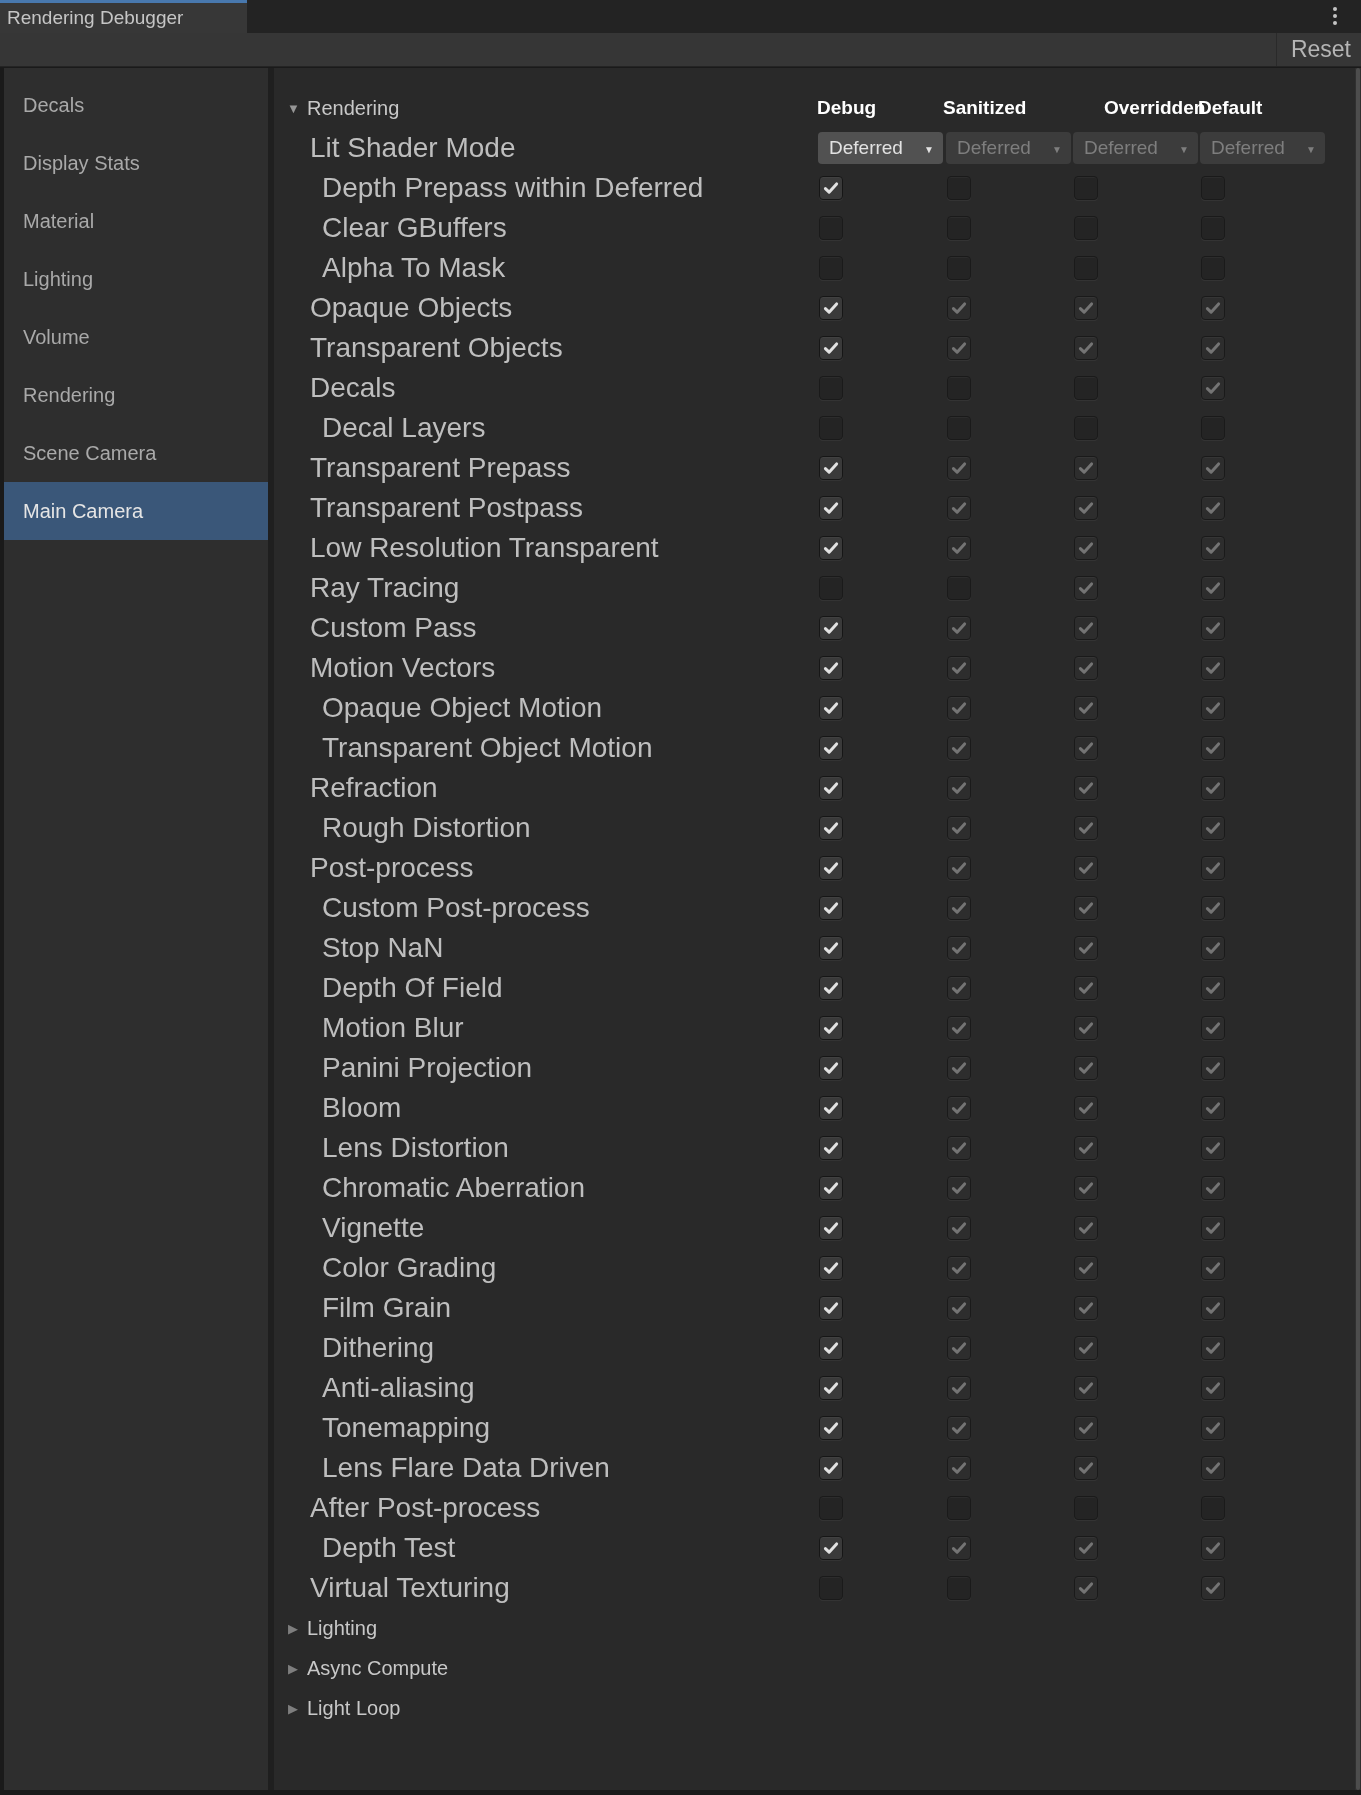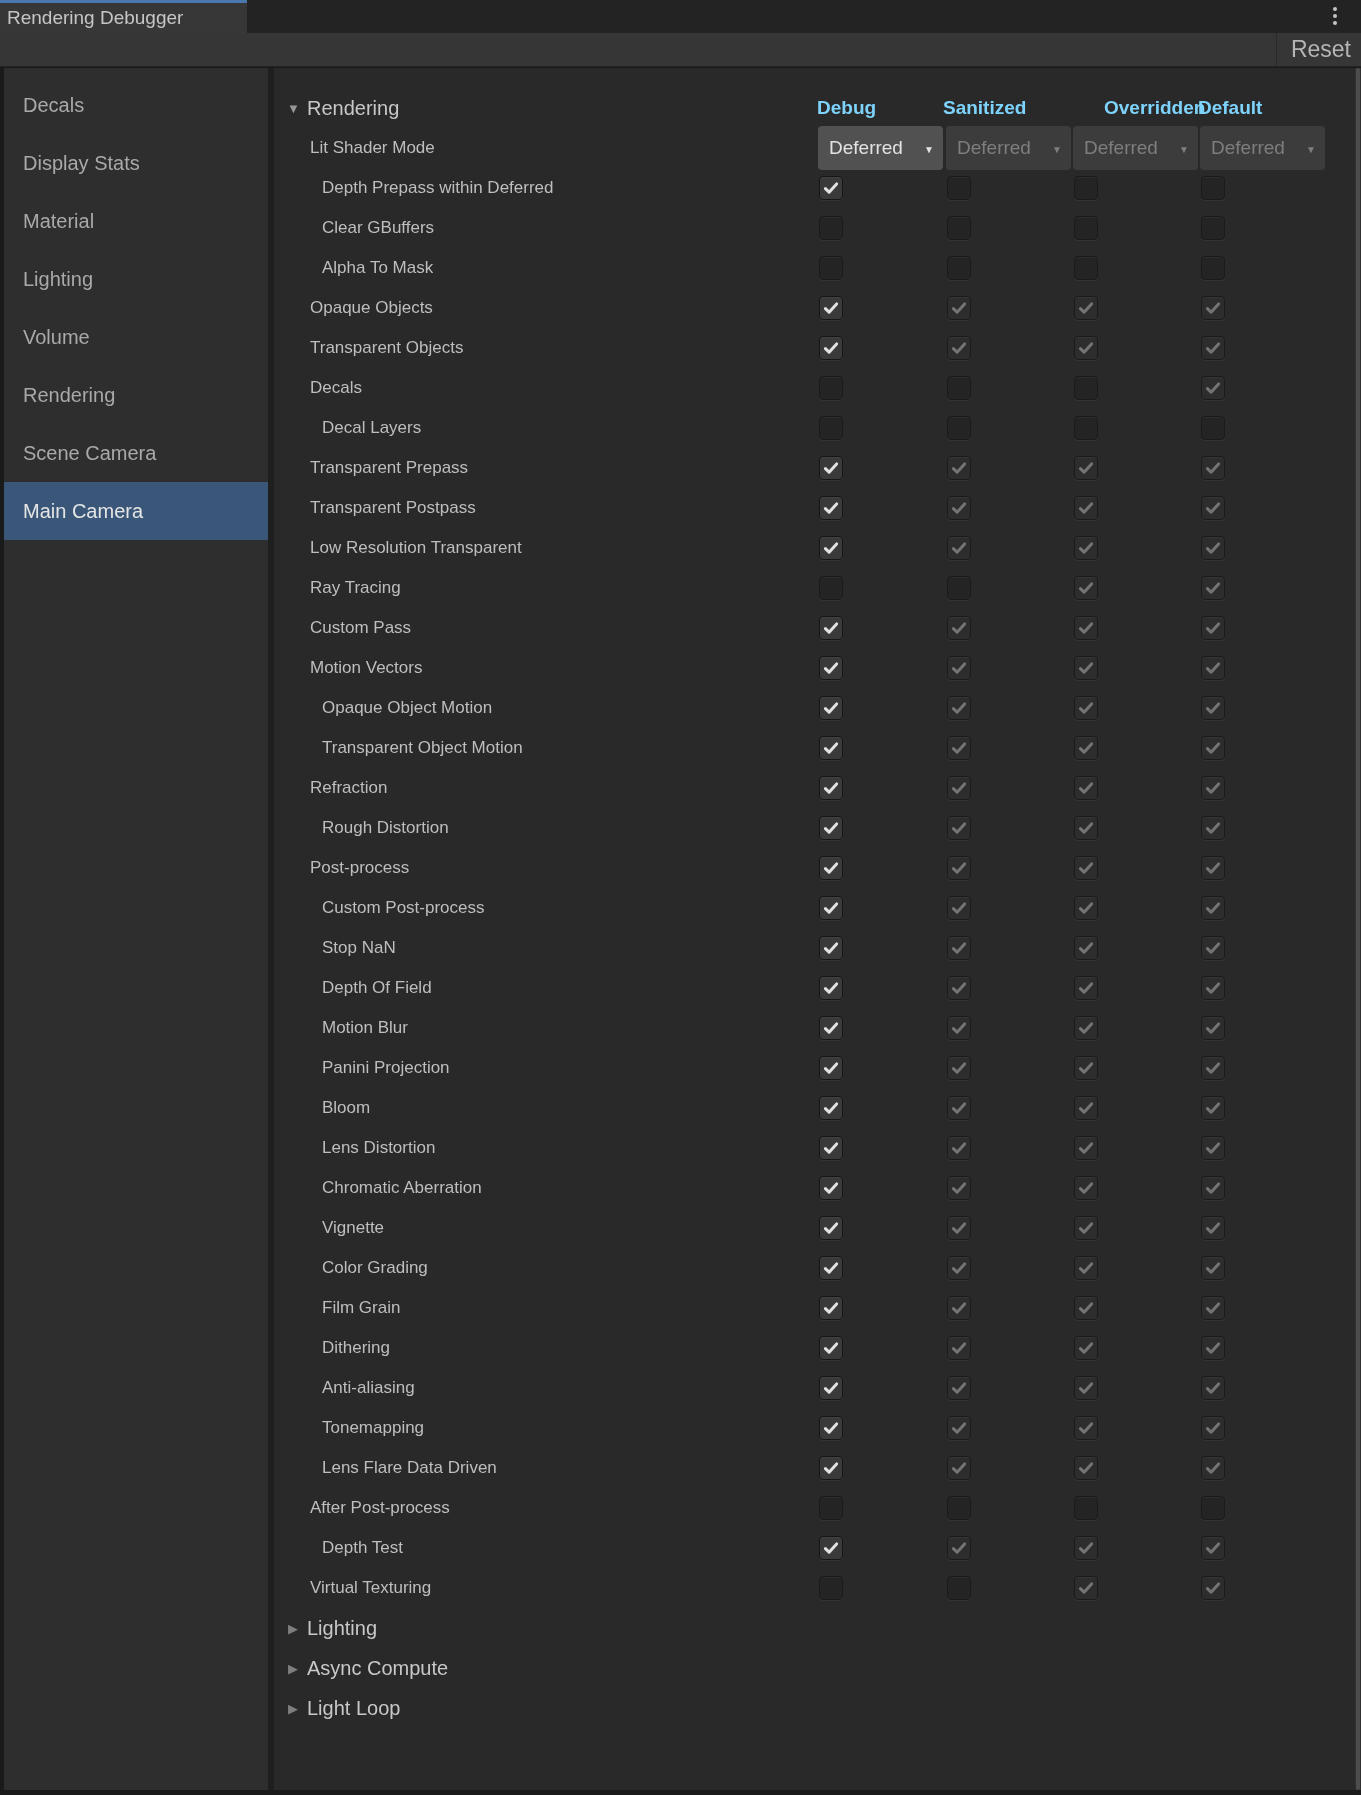--- a/index.html
+++ b/index.html
@@ -34,27 +34,27 @@
   
   .content{position:absolute;left:268px;top:68px;right:0;bottom:5px;background:var(--panel-bg);border-left:6px solid #1F1F1F;}
   .scrollbar{position:absolute;right:0;top:0;bottom:0;width:6px;background:#303030;}
   .scrollbar .thumb{position:absolute;left:1px;right:1px;top:0;bottom:0;border-radius:3px;background:#4D4D4D;}
   .rows{position:absolute;left:0;top:20px;right:10px;}
   .row{height:40px;position:relative;}
   .row > *{position:absolute;top:50%;transform:translateY(-50%);}
   .fold-tri{left:13px;font-size:13px;color:#969696;}
   .fold-tri.closed{left:14px;color:#7E7E7E;}
   .fold-label{left:33px;font-size:20px;color:#C8C8C8;}
-  .col-header{font-size:19px;font-weight:bold;color:#7dd3fc;}
+  .col-header{font-size:19px;font-weight:bold;color:#ffffff;}
   .ch0{left:543px;} .ch1{left:669px;} .ch2{left:798px;margin-left:32px;} .ch3{left:924px;}
-  .row-label{font-size:17px;color:#BEBEBE;white-space:nowrap;}
+  .row-label{font-size:28px;color:#BEBEBE;white-space:nowrap;}
   .ind1{left:36px;} .ind2{left:48px;}
   
   .dd{
-    height:44px;width:125px;border-radius:4px;display:flex;align-items:center;
+    height:32px;width:125px;border-radius:4px;display:flex;align-items:center;
     justify-content:space-between;padding:0 9px 0 11px;font-size:19px;
   }
   .dd .arrow{font-size:10px;transform:translateY(1px);}
   .dd.enabled{background:#515151;color:#E2E2E2;cursor:pointer;}
   .dd.disabled{background:#3C3C3C;color:#7E7E7E;}
   .dd0{left:544px;} .dd1{left:672px;} .dd2{left:799px;} .dd3{left:926px;}
   
   .cb{
     width:24px;height:24px;border-radius:4px;background:#242424;border:1px solid #1A1A1A;
     box-shadow:inset 0 1px 0 rgba(255,255,255,0.04), 0 1px 0 rgba(255,255,255,0.05);

